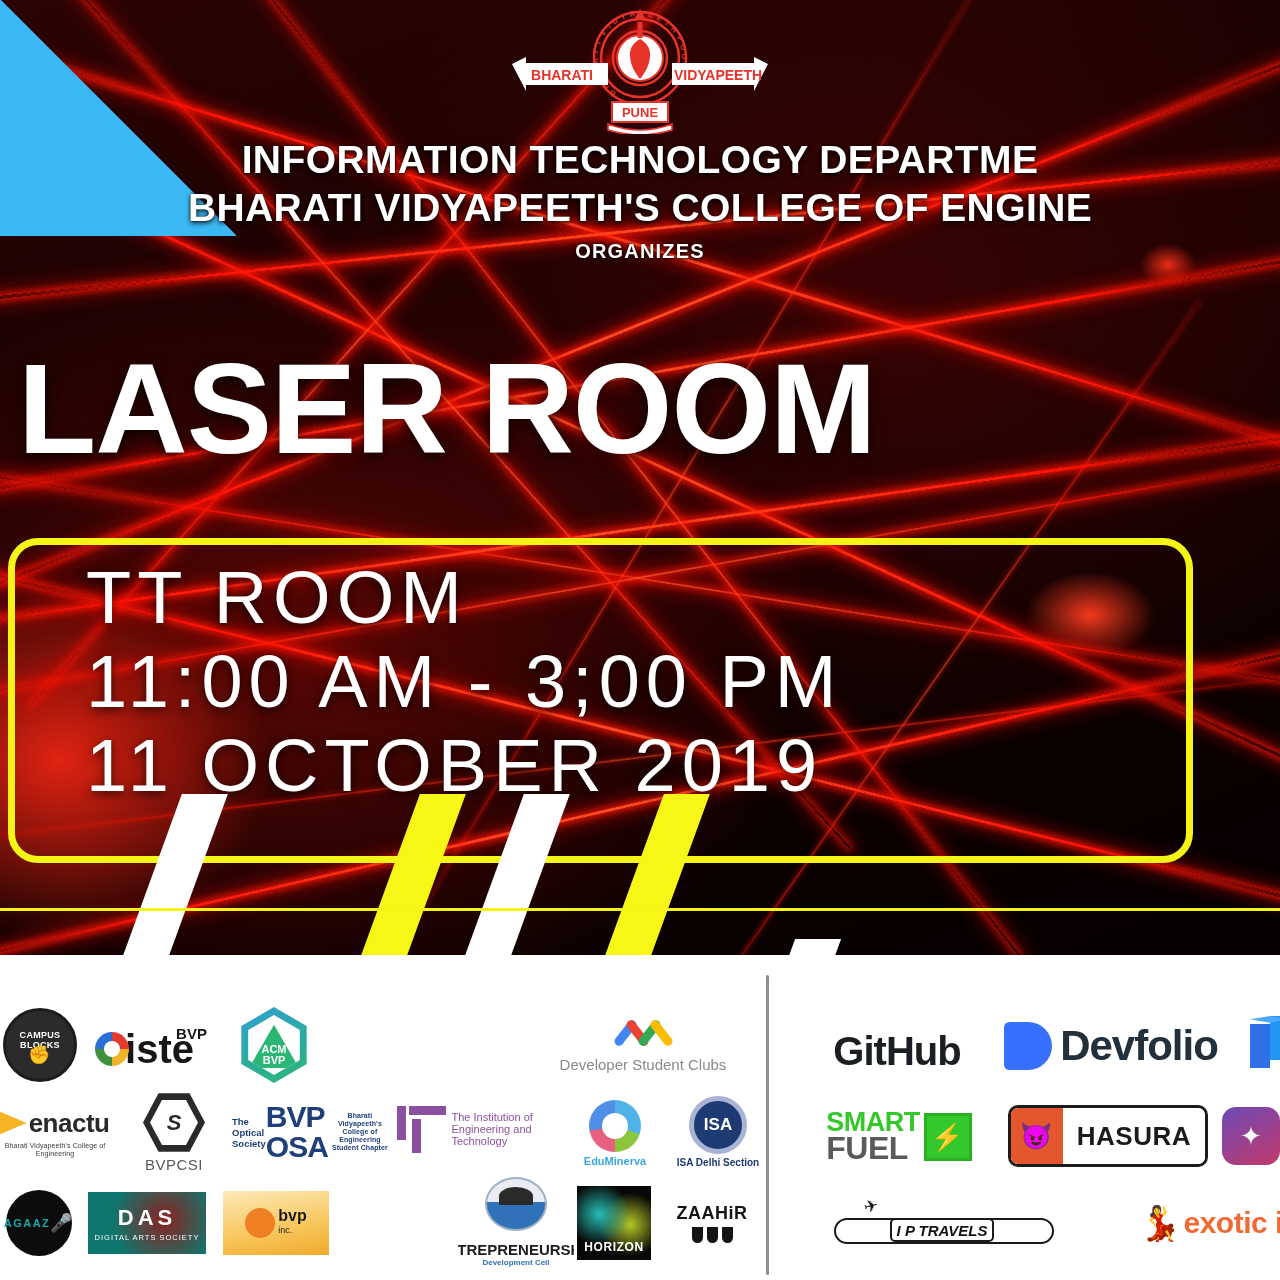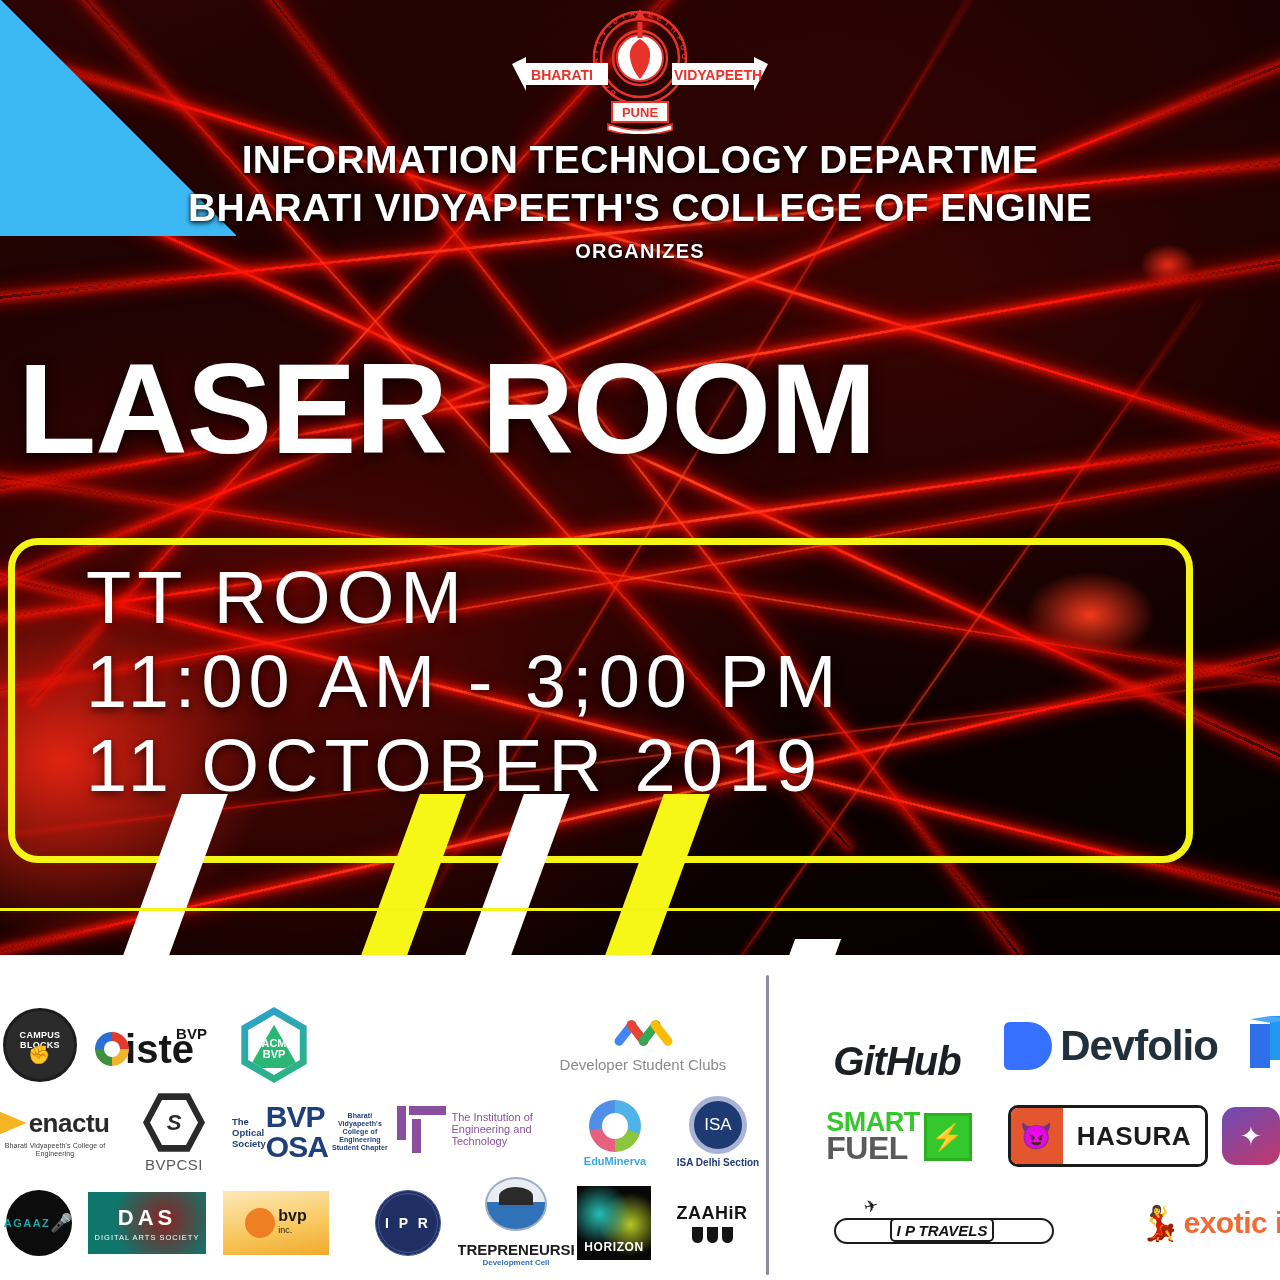--- a/index.html
+++ b/index.html
@@ -155,21 +155,21 @@
   .acm-hex-inner {
     width:60px; height:60px; background:#fff;
     clip-path:polygon(50% 0,93% 25%,93% 75%,50% 100%,7% 75%,7% 25%);
     display:flex; align-items:center; justify-content:center;
   }
   .acm-tri {
     width:50px; height:46px;
     background:#2bb673;
     clip-path:polygon(50% 6%,100% 100%,0 100%);
     display:flex; flex-direction:column; align-items:center; justify-content:flex-end;
-    color:#fff; font-size:11px; font-weight:bold; line-height:11px; padding-bottom:8px;
+    color:#fff; font-size:11px; font-weight:bold; line-height:11px; padding-bottom:2px;
   }
 
   .cube { width:46px; height:46px; position:relative; }
   .cube span {
     position:absolute; width:14px; height:14px;
     background:#0e2b2b; border:1px solid #18a3a3;
   }
 
   .dsc-chev { display:flex; gap:3px; align-items:center; }
   .dsc-chev i {
@@ -201,21 +201,21 @@
     width:52px;height:52px;border-radius:50%;
     background:conic-gradient(#4fb3e8 0 30%, #8cc63f 0 50%, #e8607f 0 72%, #4f8fe8 0 100%);
     position:relative;
   }
   .edum-circle::after{content:"";position:absolute;inset:13px;border-radius:50%;background:#fff;}
 
   .isa-circle {
     width:58px;height:58px;border-radius:50%;
     background:#1e3a73;
     display:flex;align-items:center;justify-content:center;
-    color:#fff;font-size:17px;font-weight:normal;
+    color:#fff;font-size:17px;font-weight:bold;
     border:5px solid #a9b4d4;
   }
 
   .agaaz-circle {
     width:66px;height:66px;border-radius:50%;
     background:#0c0c0c;
     display:flex;flex-direction:row;align-items:center;justify-content:center;
     color:#17a9ad;font-size:11px;font-weight:bold;letter-spacing:1.5px;
   }
   .das-box {
@@ -526,23 +526,20 @@
   <div class="logo-cell" style="left:220px; top:226px; width:112px; height:84px;">
     <div class="bvpinc-box">
       <div class="bvpinc-globe"></div>
       <div class="bvpinc-txt">
         <span>bvp</span>
         <small>inc.</small>
       </div>
     </div>
   </div>
 
-  <div class="logo-cell" style="left:366px; top:226px; width:84px; height:84px;">
-    <div class="ipr-badge">I P R</div>
-  </div>
 
   <div class="logo-cell" style="left:458px; top:222px; width:116px; height:90px; flex-direction:column;">
     <div class="edc-globe"></div>
     <div style="font-size:15px;font-weight:bold;color:#1c1c1c;margin-top:10px;">ENTREPRENEURSHIP</div>
     <div style="font-size:8px;font-weight:bold;color:#2f72b8;">Development Cell</div>
   </div>
 
   <div class="logo-cell" style="left:572px; top:226px; width:84px; height:84px;">
     <div class="horizon-box">
       <span class="horizon-txt">HORIZON</span>
@@ -553,21 +550,21 @@
     <div class="zaahir-wrap">
       <span class="zaahir-txt">ZAAHiR</span>
       <span class="zaahir-dots">
           <i></i>
           <i></i>
           <i></i>
         </span>
     </div>
   </div>
 
-  <div class="logo-cell" style="left:812px; top:76px; width:170px; height:60px;font-style:italic;">
+  <div class="logo-cell" style="left:812px; top:66px; width:170px; height:60px;">
     <span class="github-txt">GitHub</span>
   </div>
 
   <div class="logo-cell" style="left:986px; top:58px; width:250px; height:66px;">
     <div class="devfolio-wrap">
       <div class="devfolio-mark"></div>
       <span class="devfolio-txt">Devfolio</span>
     </div>
   </div>
 

